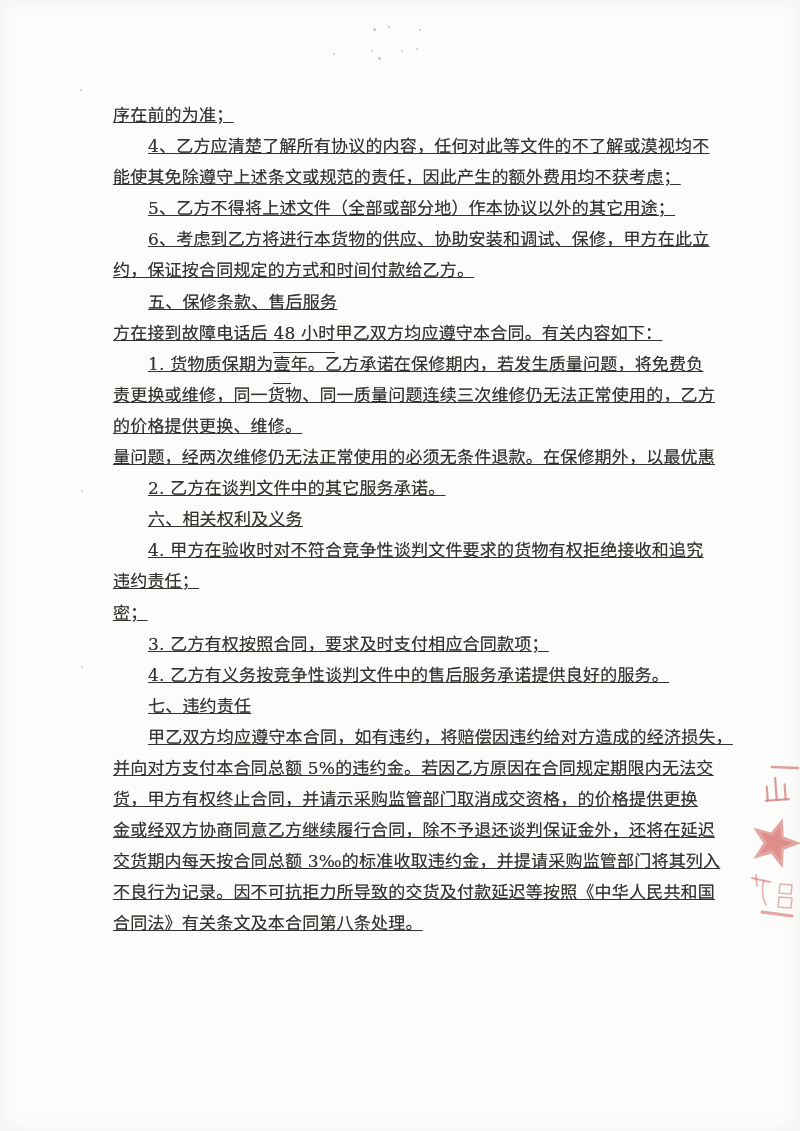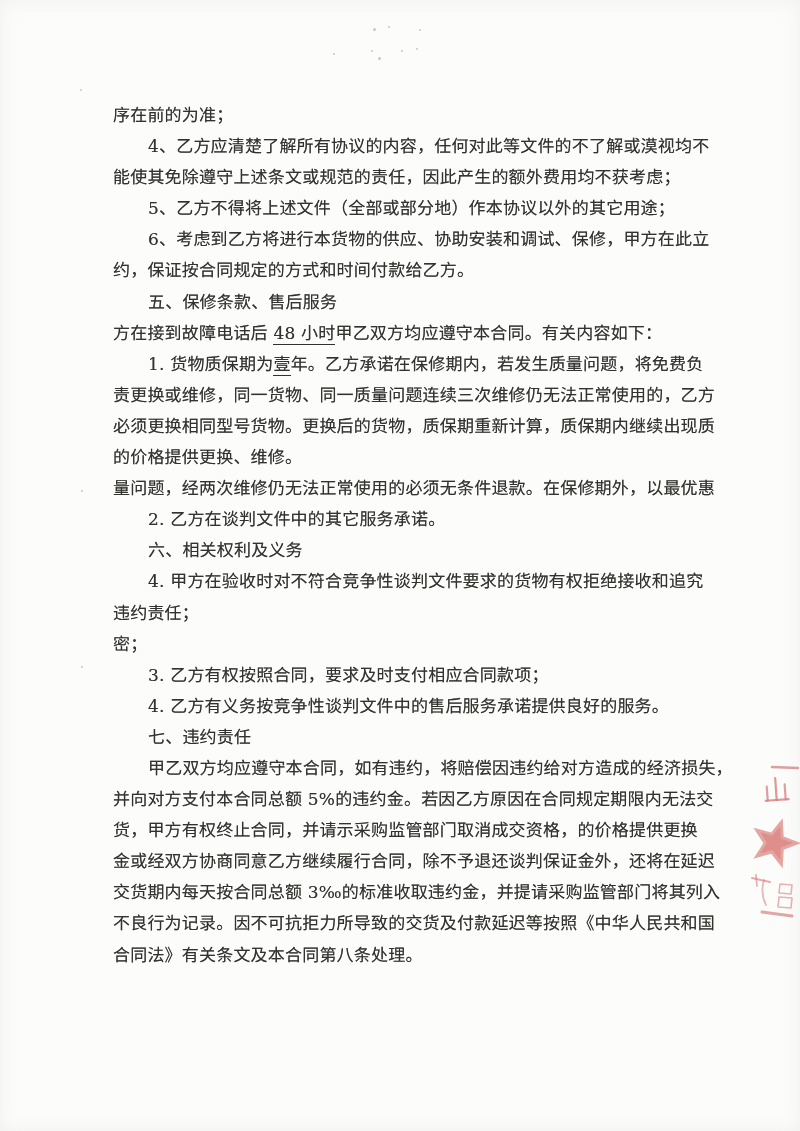--- a/index.html
+++ b/index.html
@@ -23,31 +23,32 @@
   .doc {
     position: absolute;
     top: 100px;
     left: 113px;
     width: 582px;
     color: var(--ink, #32322f);
     font-size: 17px;
     line-height: 31.1px;
     letter-spacing: 0.2px;
     text-shadow: 0 0 0.6px rgba(50,50,47,0.55);
+    text-decoration: underline;
   }
   .doc .line {
     white-space: nowrap;
     height: 31.1px;
   }
   .doc .line.indent {
     padding-left: 35px;
   }
   .doc .u {
     border-bottom: 1.4px solid currentColor;
-    padding-bottom: 1px;
+    padding-bottom: 9px;
   }
   .speck {
     position: absolute;
     border-radius: 50%;
     background: var(--speck, #a09f9a);
     opacity: 0.55;
   }
   .stamp {
     position: absolute;
     left: 726px;
@@ -76,21 +77,20 @@
       <div class="line"><span>序在前的为准；</span></div>
       <div class="line indent"><span>4、乙方应清楚了解所有协议的内容，任何对此等文件的不了解或漠视均不</span></div>
       <div class="line"><span>能使其免除遵守上述条文或规范的责任，因此产生的额外费用均不获考虑；</span></div>
       <div class="line indent"><span>5、乙方不得将上述文件（全部或部分地）作本协议以外的其它用途；</span></div>
       <div class="line indent"><span>6、考虑到乙方将进行本货物的供应、协助安装和调试、保修，甲方在此立</span></div>
       <div class="line"><span>约，保证按合同规定的方式和时间付款给乙方。</span></div>
       <div class="line indent"><span>五、保修条款、售后服务</span></div>
       <div class="line"><span>方在接到故障电话后 </span><span class="u">48 小时</span><span>甲乙双方均应遵守本合同。有关内容如下：</span></div>
       <div class="line indent"><span>1. 货物质保期为</span><span class="u">壹</span><span>年。乙方承诺在保修期内，若发生质量问题，将免费负</span></div>
       <div class="line"><span>责更换或维修，同一货物、同一质量问题连续三次维修仍无法正常使用的，乙方</span></div>
-      <div class="line"><span>必须更换相同型号货物。更换后的货物，质保期重新计算，质保期内继续出现质</span></div>
       <div class="line"><span>的价格提供更换、维修。</span></div>
       <div class="line"><span>量问题，经两次维修仍无法正常使用的必须无条件退款。在保修期外，以最优惠</span></div>
       <div class="line indent"><span>2. 乙方在谈判文件中的其它服务承诺。</span></div>
       <div class="line indent"><span>六、相关权利及义务</span></div>
       <div class="line indent"><span>4. 甲方在验收时对不符合竞争性谈判文件要求的货物有权拒绝接收和追究</span></div>
       <div class="line"><span>违约责任；</span></div>
       <div class="line"><span>密；</span></div>
       <div class="line indent"><span>3. 乙方有权按照合同，要求及时支付相应合同款项；</span></div>
       <div class="line indent"><span>4. 乙方有义务按竞争性谈判文件中的售后服务承诺提供良好的服务。</span></div>
       <div class="line indent"><span>七、违约责任</span></div>

